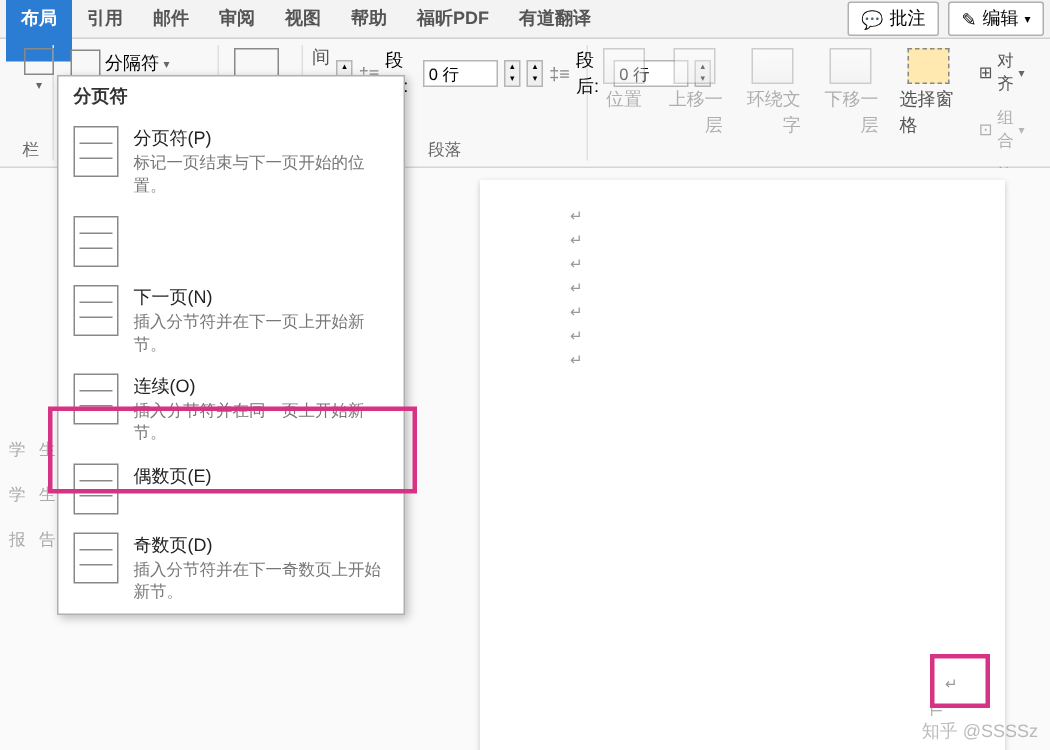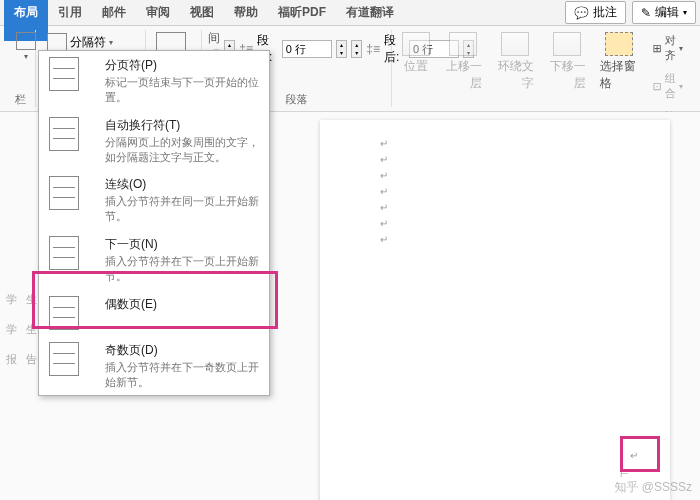--- a/index.html
+++ b/index.html
@@ -18,21 +18,21 @@
     .smallbtn.disabled { opacity: 0.45; text-align: right; }
     .spin-row { display: flex; align-items: center; gap: 4px; margin: 2px 0; }
     .spin-row input { width: 50px; height: 18px; border: 1px solid #b5b5b5; font-size: 11px; padding: 0 3px; }
     .spin-ctrl { width: 14px; height: 18px; border: 1px solid #b5b5b5; background: #f0f0f0; display: flex; flex-direction: column; }
     .spin-ctrl div { flex: 1; font-size: 6px; text-align: center; line-height: 8px; }
     .doc-area { position: absolute; top: 112px; left: 0; right: 0; bottom: 0; background: #fafafa; }
     .page { position: absolute; top: 8px; left: 320px; width: 350px; height: 440px; background: #fff; box-shadow: 0 1px 4px rgba(0,0,0,0.2); }
     .para-mark { position: absolute; color: #999; font-size: 10px; }
     .dropdown { position: absolute; top: 50px; left: 38px; width: 232px; background: #fff; border: 1px solid #b0b0b0; box-shadow: 2px 2px 6px rgba(0,0,0,0.25); z-index: 10; }
     .dd-hdr { padding: 5px 10px; font-weight: bold; color: #333; font-size: 12px; }
-    .dd-item { display: flex; padding: 6px 10px; gap: 26px; cursor: pointer; }
+    .dd-item { display: flex; padding: 6px 10px; gap: 10px; cursor: pointer; }
     .dd-icon { width: 30px; height: 34px; border: 1px solid #888; background: #fff; flex-shrink: 0; position: relative; }
     .dd-icon::before, .dd-icon::after { content: ""; position: absolute; left: 3px; right: 3px; height: 1px; background: #888; }
     .dd-icon.pg::before { top: 10px; } .dd-icon.pg::after { top: 20px; }
     .dd-icon.col { border: none; }
     .dd-icon.col::before { border: 1px solid #888; width: 11px; height: 30px; left: 2px; top: 1px; background: none; }
     .dd-icon.col::after { border: 1px solid #888; width: 11px; height: 30px; left: 16px; top: 1px; background: none; }
     .dd-text { flex: 1; }
     .dd-title { font-size: 12px; color: #222; }
     .dd-desc { font-size: 11px; color: #777; line-height: 1.35; margin-top: 1px; }
     .highlight-box { position: absolute; border: 3px solid #d63384; pointer-events: none; z-index: 20; }
@@ -190,51 +190,48 @@
     <span class="para-mark" style="top:66px;left:60px">↵</span>
     <span class="para-mark" style="top:82px;left:60px">↵</span>
     <span class="para-mark" style="top:98px;left:60px">↵</span>
     <span class="para-mark" style="top:114px;left:60px">↵</span>
     <span class="para-mark" style="top:330px;left:310px">↵</span>
     <span class="para-mark" style="top:348px;left:300px">⊢</span>
   </div>
 </div>
 
 <div class="dropdown">
+  <div class="dd-hdr">分页符</div>
   <div class="dd-item">
     <div class="dd-icon pg"></div>
     <div class="dd-text">
         <div class="dd-title">分页符(P)</div>
         <div class="dd-desc">标记一页结束与下一页开始的位置。</div>
       </div>
   </div>
   <div class="dd-item">
     <div class="dd-icon pg"></div>
-    <div class="dd-text">
-        <div class="dd-title">自动换行符(T)</div>
-        <div class="dd-desc">分隔网页上的对象周围的文字，如分隔题注文字与正文。</div>
+  </div>
+  <div class="dd-item">
+    <div class="dd-icon pg"></div>
+    <div class="dd-text">
+        <div class="dd-title">下一页(N)</div>
+        <div class="dd-desc">插入分节符并在下一页上开始新节。</div>
       </div>
   </div>
   <div class="dd-item">
     <div class="dd-icon pg"></div>
     <div class="dd-text">
         <div class="dd-title">连续(O)</div>
         <div class="dd-desc">插入分节符并在同一页上开始新节。</div>
       </div>
   </div>
   <div class="dd-item">
     <div class="dd-icon pg"></div>
     <div class="dd-text">
-        <div class="dd-title">下一页(N)</div>
-        <div class="dd-desc">插入分节符并在下一页上开始新节。</div>
-      </div>
-  </div>
-  <div class="dd-item">
-    <div class="dd-icon pg"></div>
-    <div class="dd-text">
         <div class="dd-title">偶数页(E)</div>
       </div>
   </div>
   <div class="dd-item">
     <div class="dd-icon pg"></div>
     <div class="dd-text">
         <div class="dd-title">奇数页(D)</div>
         <div class="dd-desc">插入分节符并在下一奇数页上开始新节。</div>
       </div>
   </div>

